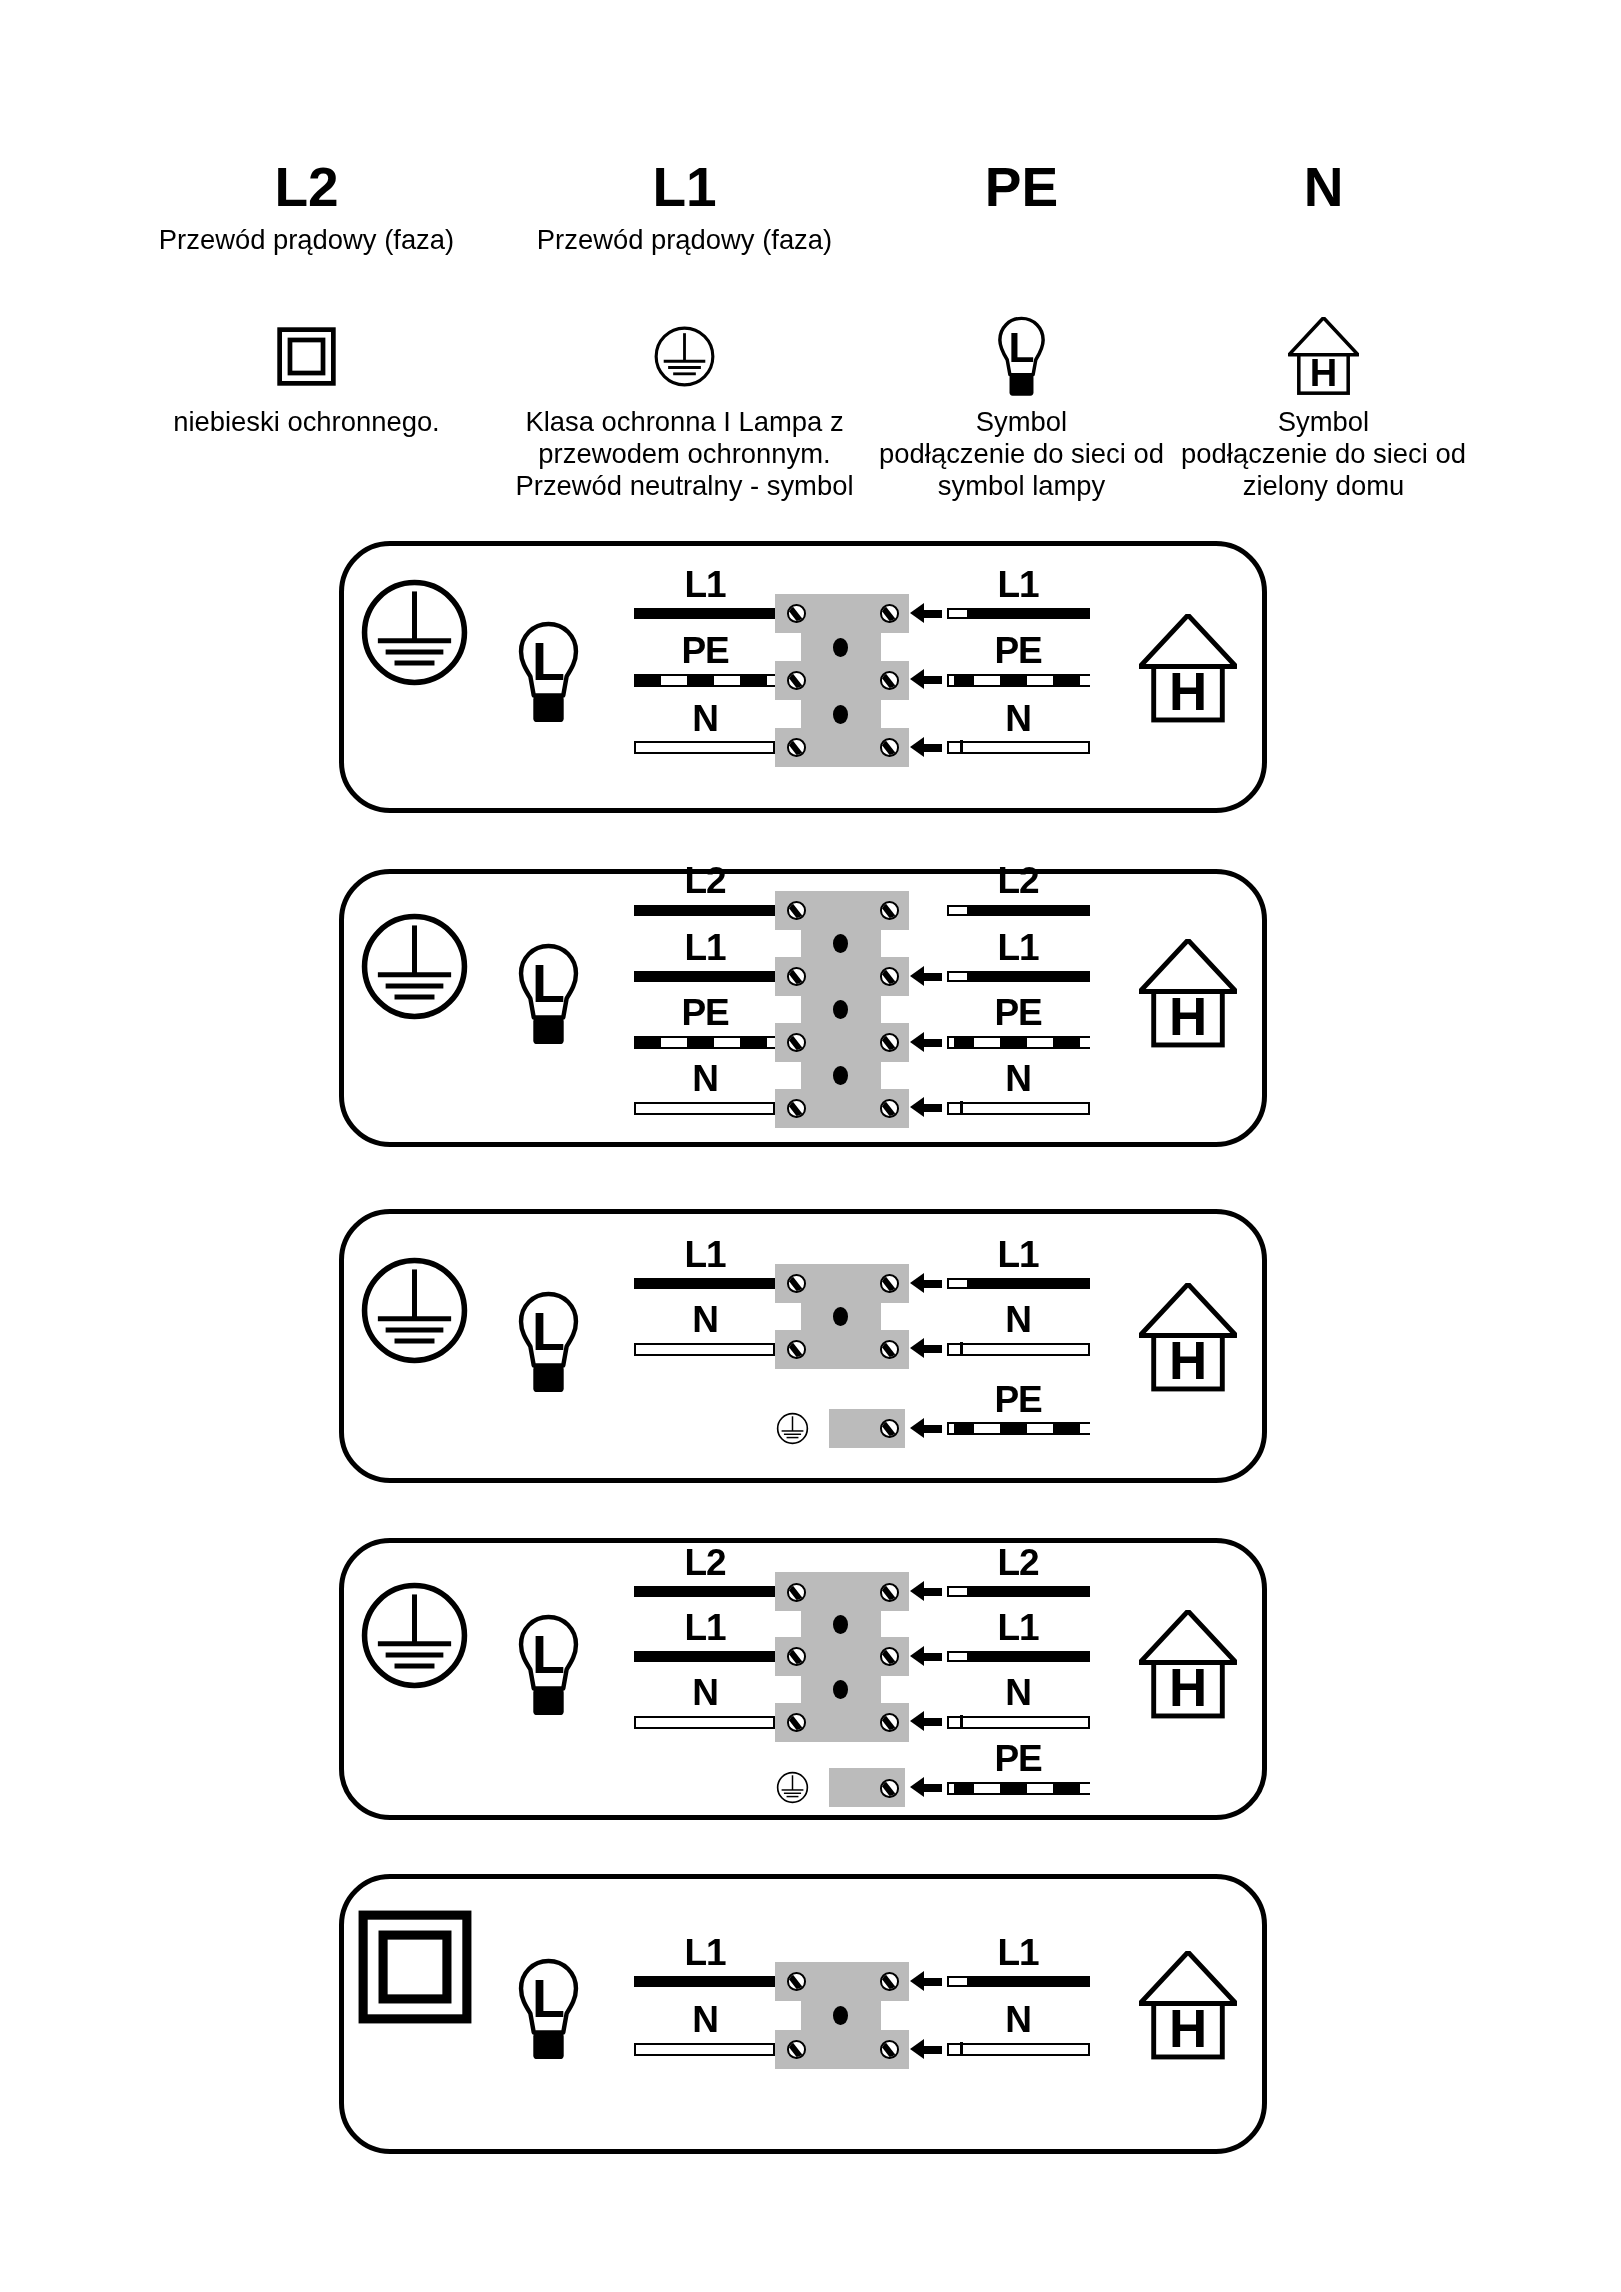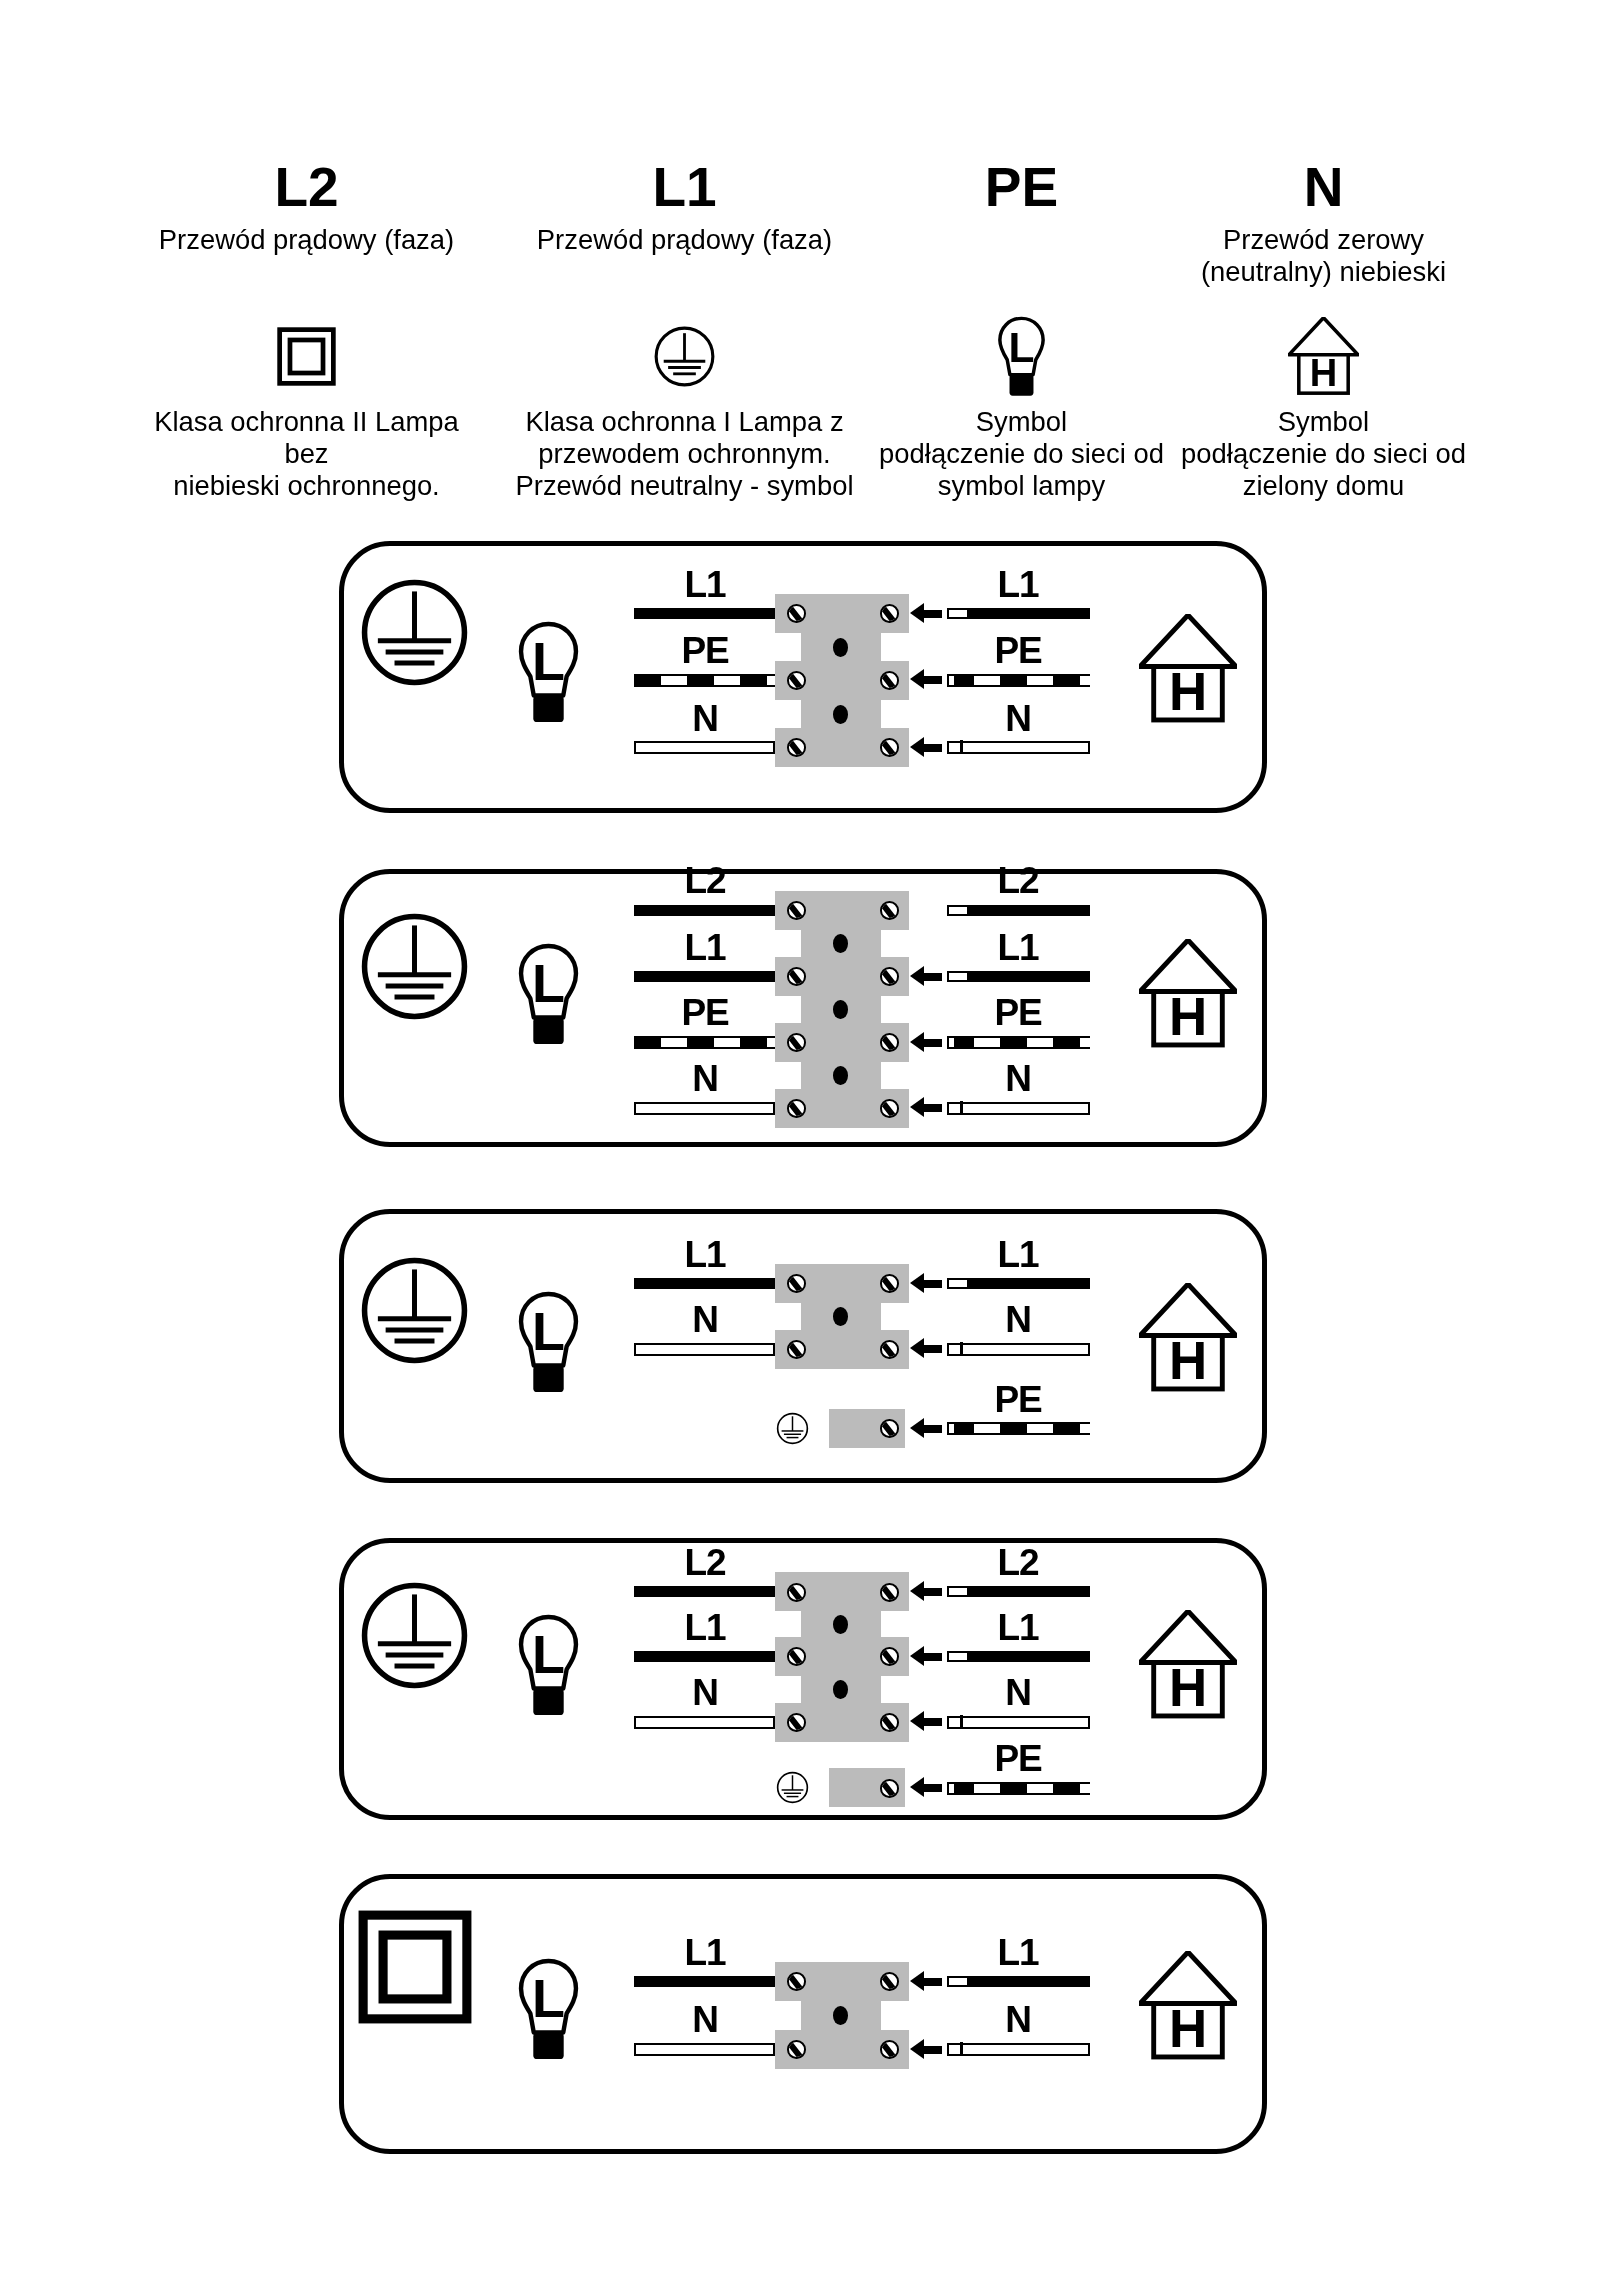--- a/index.html
+++ b/index.html
@@ -51,21 +51,20 @@
     <div class="l-desc">
           <div>Przewód prądowy (faza)</div>
         </div>
     <div class="l-icon">
           <svg width="59" height="59" viewBox="0 0 100 100">
     <rect x="4.5" y="4.5" width="91" height="91" fill="#fff" stroke="#000" stroke-width="8"></rect>
     <rect x="22" y="22" width="56" height="56" fill="#fff" stroke="#000" stroke-width="8"></rect>
           </svg>
         </div>
     <div class="l-caption">
-          <div>Klasa ochronna II Lampa bez</div>
           <div>niebieski ochronnego.</div>
         </div>
       </div>
       <div class="legend-col" style="left: 508px;">
         <div class="l-code">L1</div>
     <div class="l-desc">
           <div>Przewód prądowy (faza)</div>
         </div>
     <div class="l-icon">
           <svg width="63" height="63" viewBox="0 0 100 100">
@@ -92,24 +91,20 @@
           </svg>
         </div>
     <div class="l-caption">
           <div>Symbol</div>
           <div>podłączenie do sieci od</div>
           <div>symbol lampy</div>
         </div>
       </div>
       <div class="legend-col" style="left: 1147px;">
         <div class="l-code">N</div>
-    <div class="l-desc">
-          <div>Przewód zerowy</div>
-          <div>(neutralny) niebieski</div>
-        </div>
     <div class="l-icon">
           <svg width="71" height="79" viewBox="0 0 100 112">
     <rect x="15" y="52" width="70" height="56" fill="#fff" stroke="#000" stroke-width="5"></rect>
     <polygon points="1,53.5 50,1 99,53.5" fill="#fff" stroke="#000" stroke-width="5" stroke-linejoin="round"></polygon>
     <text x="50" y="98" text-anchor="middle" font-family="Liberation Sans, sans-serif" font-size="54" font-weight="bold" fill="#000">H</text>
           </svg>
         </div>
     <div class="l-caption">
           <div>Symbol</div>
           <div>podłączenie do sieci od</div>

